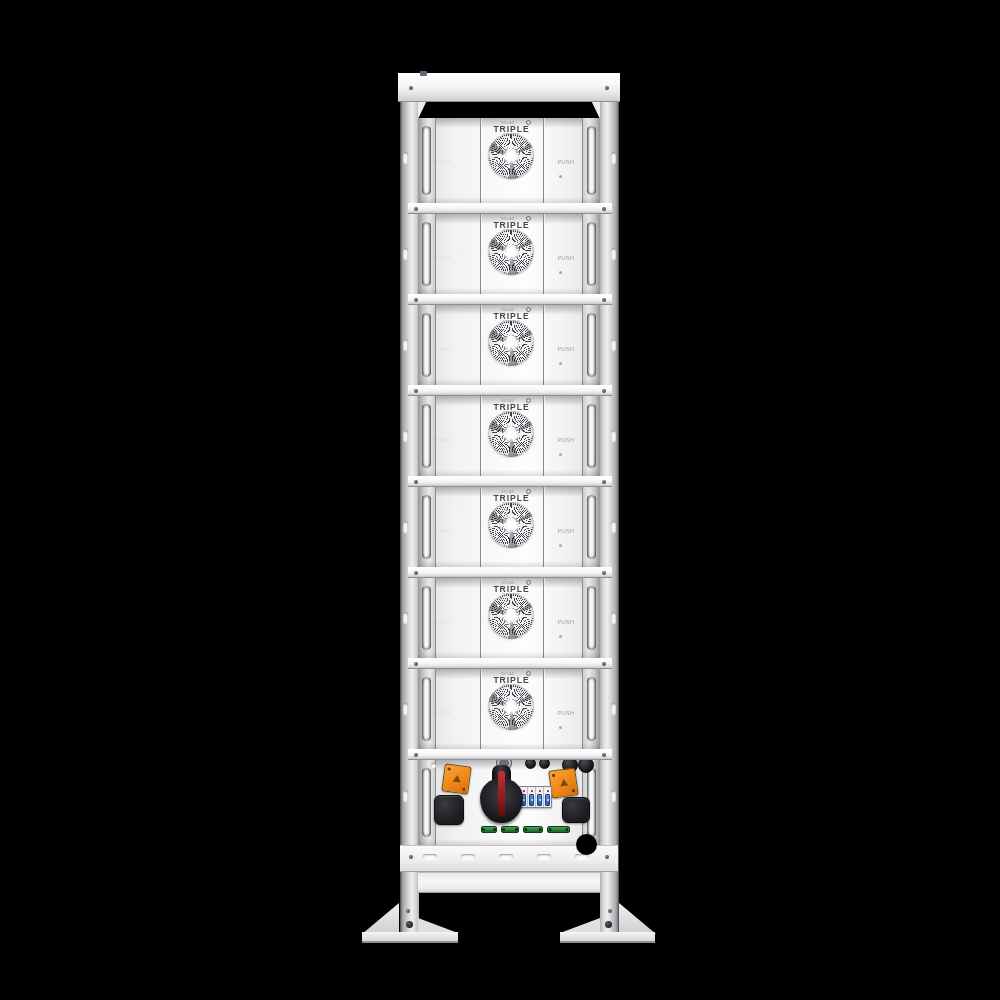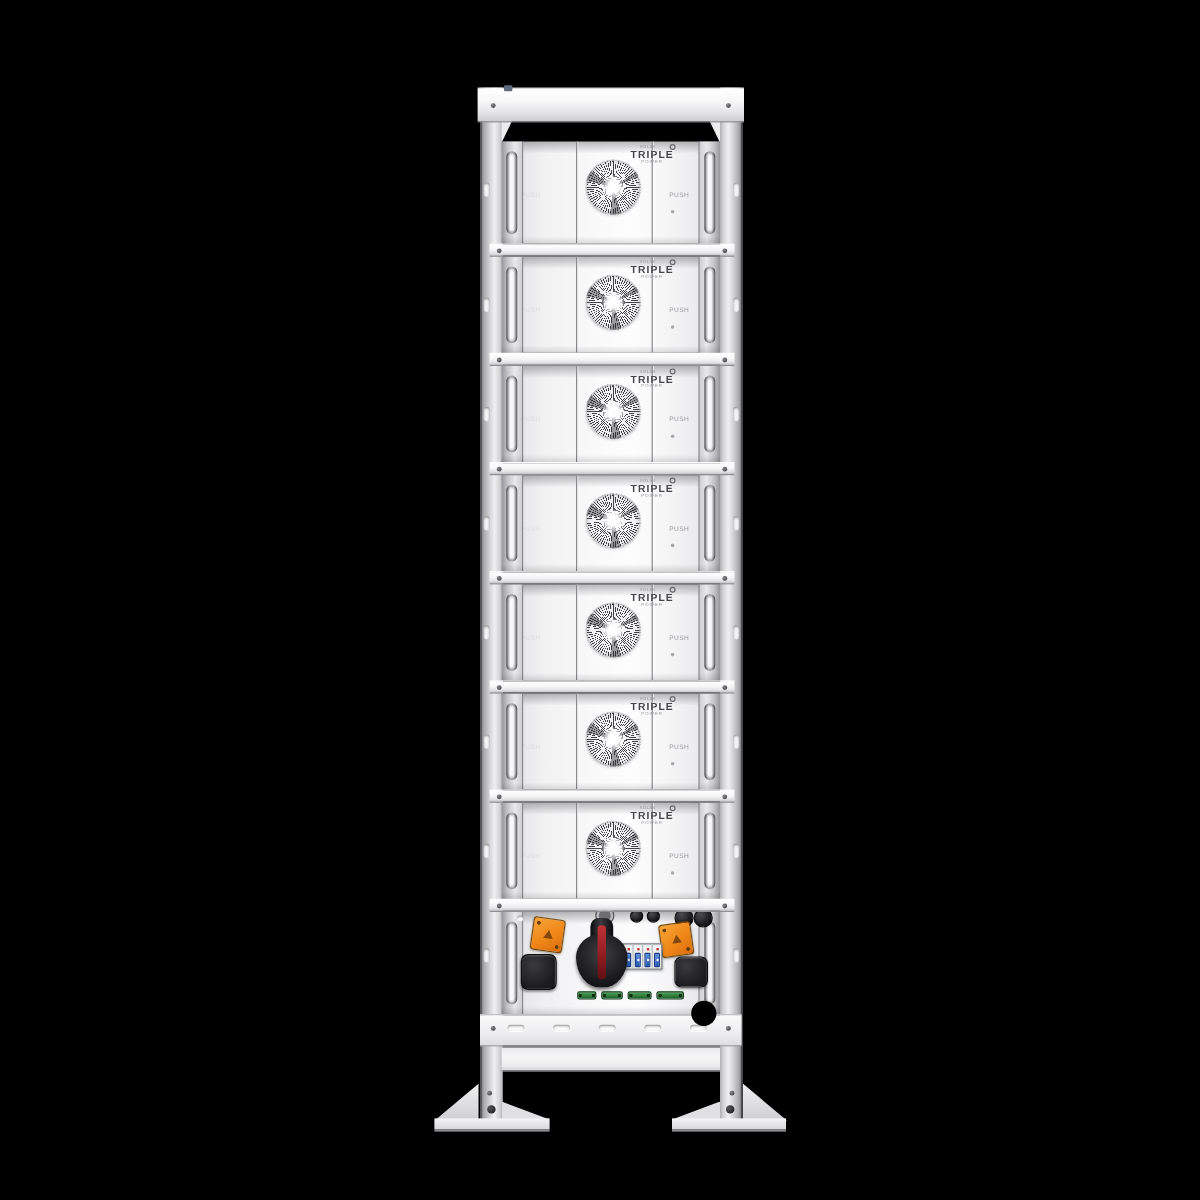--- a/index.html
+++ b/index.html
@@ -40,21 +40,21 @@
   .handle-col.left .handle-bar{left:4px;}
   .handle-col.right .handle-bar{right:4px;}
   .seam{position:absolute;top:0;bottom:0;width:1px;background:#8a8a8e;box-shadow:1px 0 0 rgba(255,255,255,.55);}
   .seam.s1{left:62px;} .seam.s2{left:125px;}
 
   .post-slot{position:absolute;width:5px;height:12px;border-radius:3px;background:#f6f6f8;
       box-shadow:inset 0 1px 2px rgba(0,0,0,.45);}
   .post-slot.left{left:-15px;top:34px;} .post-slot.right{left:193px;top:34px;}
 
   
-  .brand{position:absolute;left:62px;top:2px;width:63px;text-align:center;padding-left:32px;}
+  .brand{position:absolute;left:62px;top:2px;width:63px;text-align:center;}
   .brand-row{display:flex;justify-content:center;align-items:center;gap:2px;height:5px;}
   .brand-micro{font-size:8px;color:#8f8f93;transform:scale(.42);letter-spacing:1px;white-space:nowrap;}
   .brand-ring{width:3px;height:3px;border:1px solid #6a6a6e;border-radius:50%;}
   .logo-main{font-size:9px;font-weight:bold;letter-spacing:1px;color:#46464a;line-height:8px;transform:scale(.95);white-space:nowrap;}
   .logo-sub{font-size:8px;color:#8f8f93;transform:scale(.45);letter-spacing:2px;line-height:4px;white-space:nowrap;}
 
   
   .fan{position:absolute;left:70px;top:15px;width:46px;height:46px;border-radius:50%;
       background:
         radial-gradient(circle at 50% 50%, rgba(255,255,255,.95) 0 9%, rgba(255,255,255,0) 34%),

